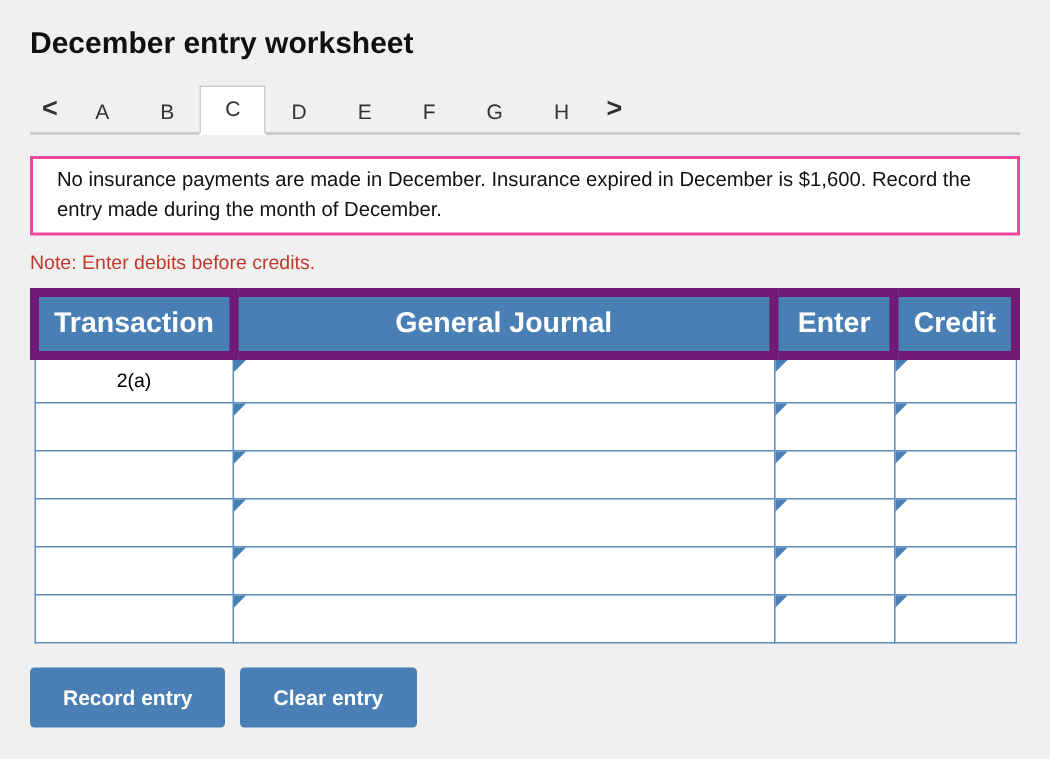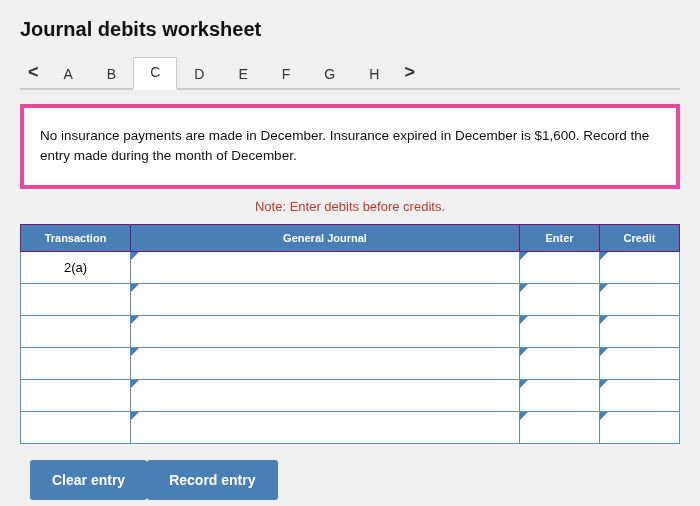--- a/index.html
+++ b/index.html
@@ -52,49 +52,48 @@
     .tab-item.active {
       border: 1px solid #ccc;
       border-bottom: 2px solid #fff;
       background: #fff;
       font-weight: normal;
       z-index: 1;
     }
 
     
     .description-box {
-      border: 4px solid #ec4899;
-      background: #fff;
-      padding: 18px 16px;
+      border: 2px solid #ec4899;
+      background: #fff;
+      padding: 4px 16px;
       margin-bottom: 10px;
       line-height: 1.5;
       color: #111;
       font-size: 13.5px;
     }
 
     .note-text {
       color: #c0392b;
       font-size: 13px;
       margin-bottom: 10px;
-      text-align: center;
     }
 
     
     .journal-table {
       width: 100%;
       border-collapse: collapse;
       margin-bottom: 16px;
     }
     .journal-table thead tr th {
       background: #4a7fb5;
       color: #fff;
       font-weight: bold;
       padding: 7px 10px;
-      border: 1px solid #701a75;
-      font-size: 11px;
+      border: 6px solid #701a75;
+      font-size: 19px;
     }
     .journal-table thead tr th:first-child {
       width: 110px;
       text-align: center;
     }
     .journal-table thead tr th:nth-child(2) {
       text-align: center;
       margin-top: 33px;
     }
     .journal-table thead tr th:nth-child(3) {
@@ -166,21 +165,21 @@
     .btn-spacer {
       flex: 1;
     }
     .btn-record { margin-right: 0; }
     .btn-clear { margin-left: 10px; }
     .btn-view { margin-left: auto; }
   </style>
 </head>
 <body>
 
-<h1 class="page-title">Journal debits worksheet</h1>
+<h1 class="page-title">December entry worksheet</h1>
 
 <div class="tabs-container">
   <button class="tab-nav-btn">&lt;</button>
   <div class="tab-item">A</div>
   <div class="tab-item">B</div>
   <div class="tab-item active">C</div>
   <div class="tab-item">D</div>
   <div class="tab-item">E</div>
   <div class="tab-item">F</div>
   <div class="tab-item">G</div>
@@ -237,16 +236,16 @@
     <tr>
       <td></td>
       <td class="input-cell"><input type="text" style=""></td>
       <td class="input-cell"><input type="text" style=""></td>
       <td class="input-cell"><input type="text" style=""></td>
     </tr>
   </tbody>
 </table>
 
 <div class="buttons-row">
+  <button class="btn-blue btn-record">Record entry</button>
   <button class="btn-blue btn-clear">Clear entry</button>
-  <button class="btn-blue btn-record">Record entry</button>
   <div class="btn-spacer"></div>
 </div>
 
 </body></html>

